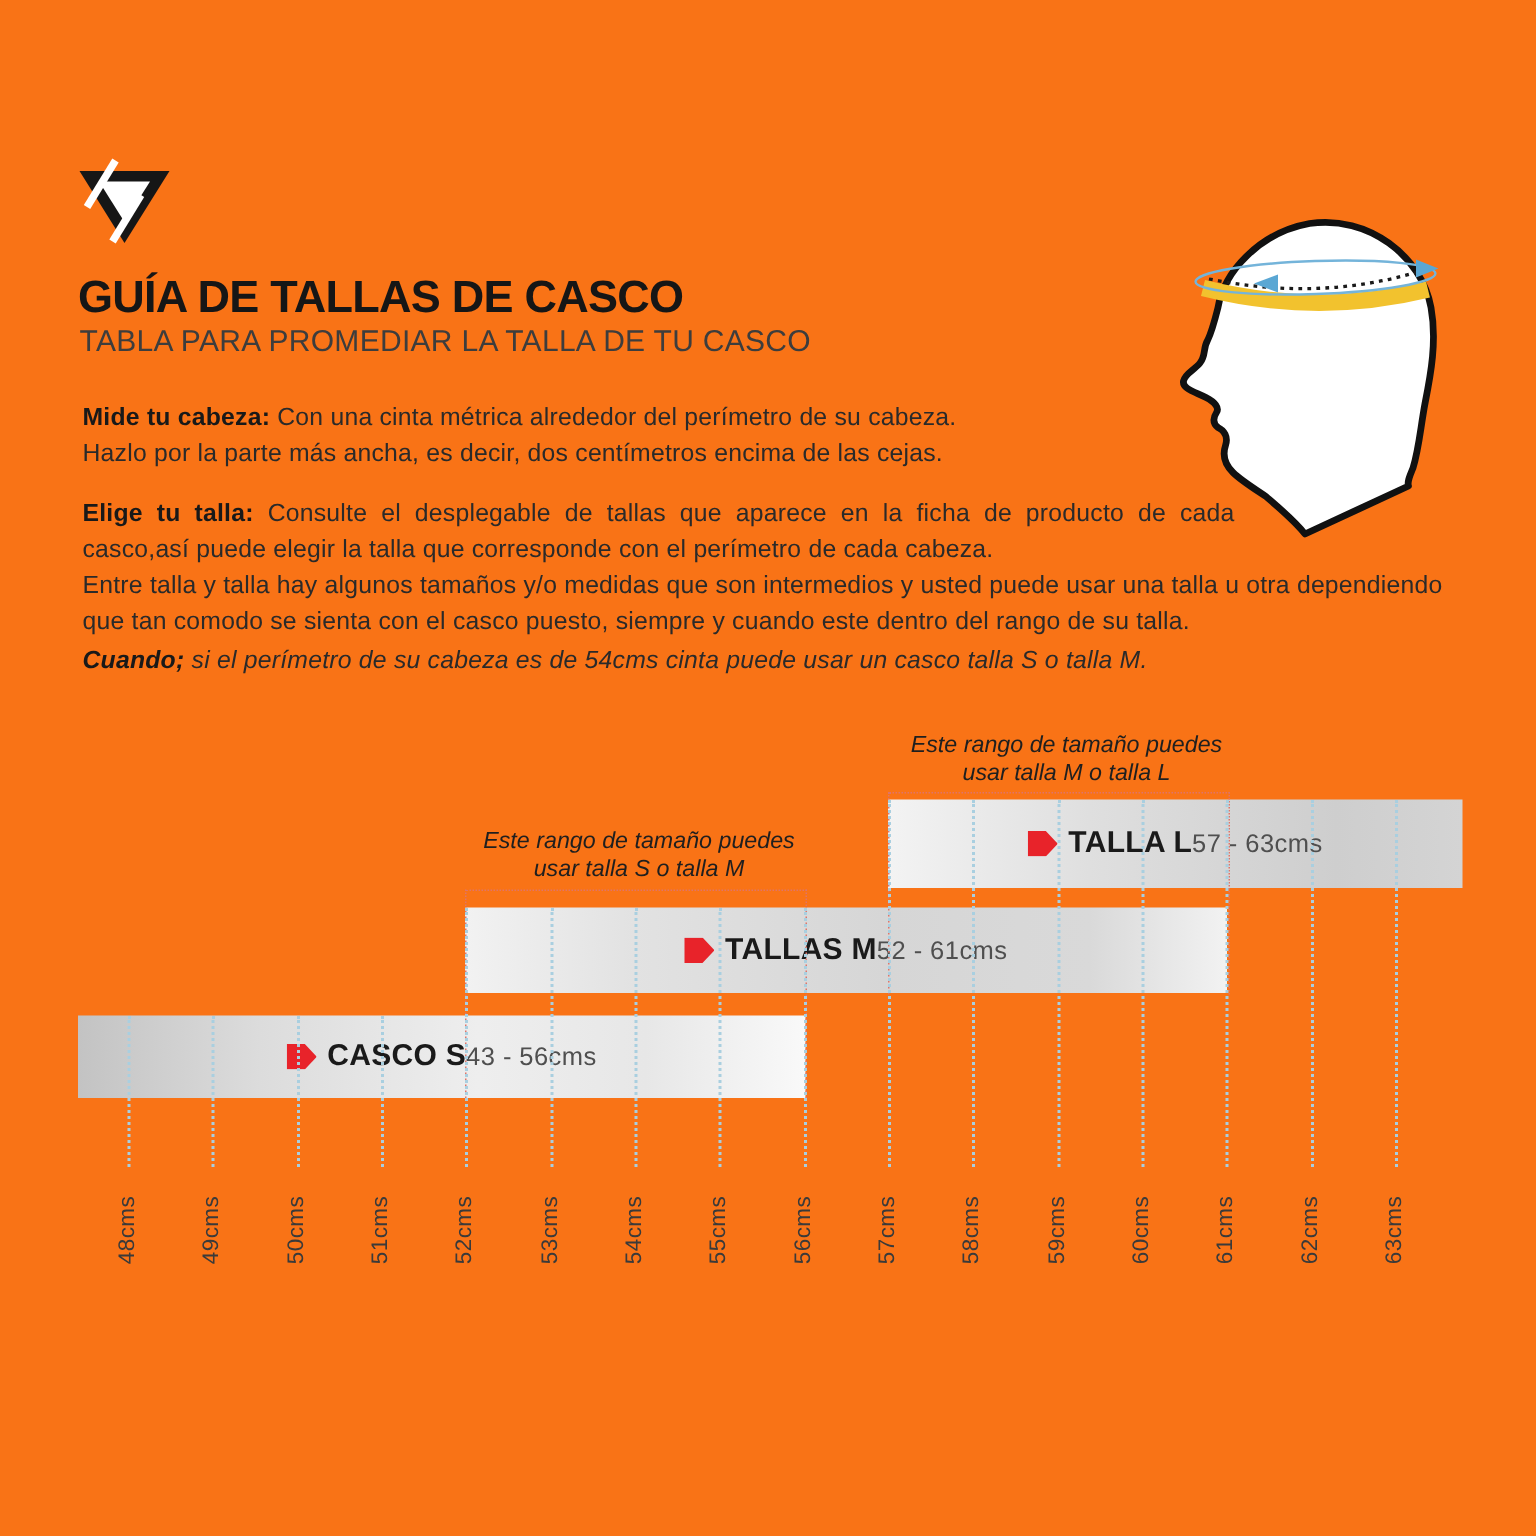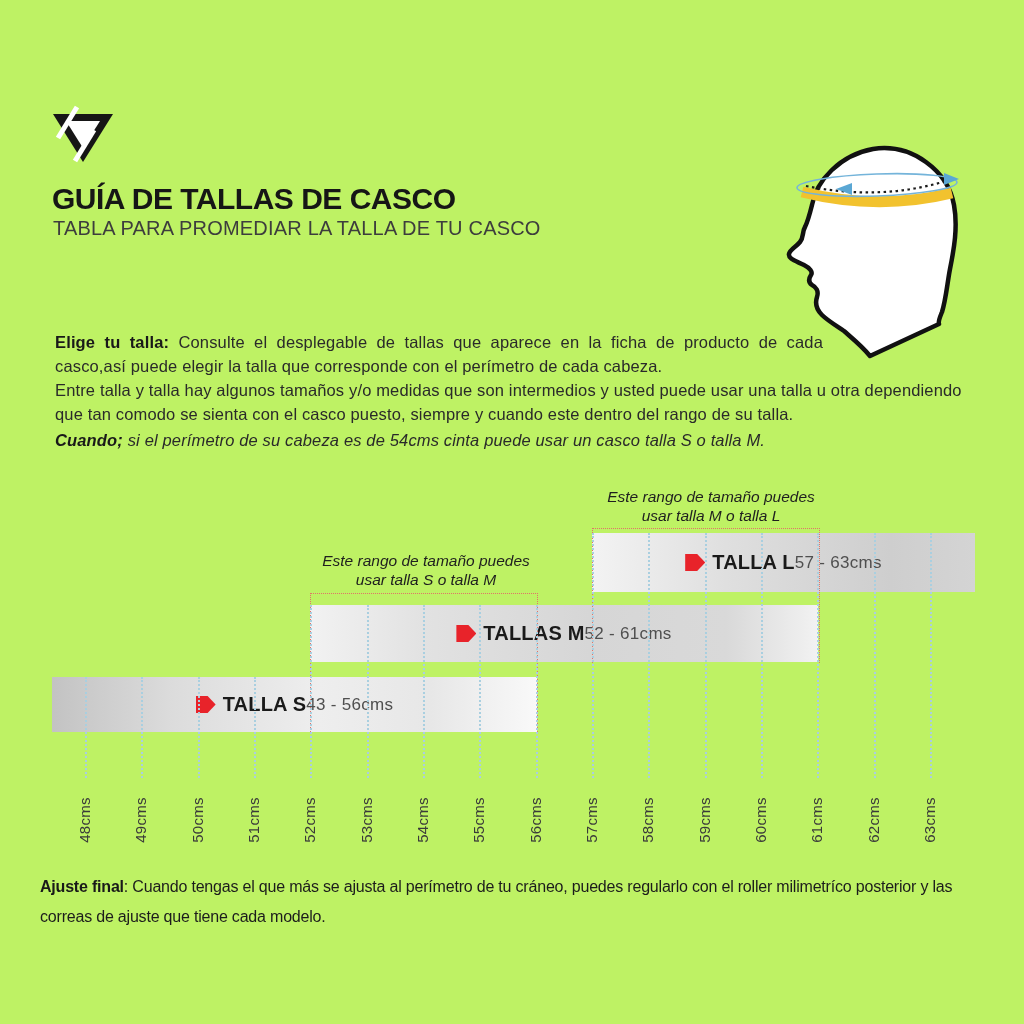--- a/index.html
+++ b/index.html
@@ -1,16 +1,16 @@
 <!DOCTYPE html>
 <html><head>
 <meta charset="utf-8">
 <style>
   html,body{margin:0;padding:0;background:#fff;}
-  #page{position:relative;width:1024px;height:1024px;background:#bef264;overflow:hidden;
+  #page{position:relative;width:1024px;height:1024px;background:#f97316;overflow:hidden;
         font-family:"Liberation Sans",sans-serif;color:#1c1c1c;}
   .abs{position:absolute;}
 
   
   #title{left:52px;top:182px;font-size:30px;font-weight:bold;letter-spacing:-0.5px;color:#161616;}
   #subtitle{left:53px;top:217px;font-size:20px;letter-spacing:0.2px;color:#3d3d3d;}
 
   
   .para{font-size:16.5px;line-height:24px;letter-spacing:0.15px;color:#2a2a2a;}
   .bold{font-weight:bold;color:#191919;}
@@ -75,39 +75,43 @@
              C 24 102 22 97 25 92
              C 28 86 30 78 32 70
              C 36 46 60 20 93 14 Z" fill="#ffffff" stroke="#111111" stroke-width="4.5" stroke-linejoin="round"></path>
     <path d="M 22 57 Q 98 76 172 58" fill="none" stroke="#f2c22e" stroke-width="11"></path>
     <path d="M 26 51 Q 100 66 166 46" fill="none" stroke="#1a1a1a" stroke-width="2.2" stroke-dasharray="2.5 3.5"></path>
     <ellipse cx="97" cy="50" rx="80" ry="11" fill="none" stroke="#74b4da" stroke-width="1.6" transform="rotate(-2 97 50)"></ellipse>
     <polygon points="164,38 179,44 164,50" fill="#5aa7d4"></polygon>
     <polygon points="56,54 72,48 72,60" fill="#5aa7d4"></polygon>
   </svg>
 
+  <div class="abs para" id="p-mide">
+    <div class="nowrap"><span class="bold">Mide tu cabeza:</span><span> Con una cinta métrica alrededor del perímetro de su cabeza.</span></div>
+    <div class="nowrap">Hazlo por la parte más ancha, es decir, dos centímetros encima de las cejas.</div>
+  </div>
 
   <div class="abs para" id="p-elige">
     <div id="elige-l1"><span class="bold">Elige tu talla:</span><span> Consulte el desplegable de tallas que aparece en la ficha de producto de cada</span></div>
     <div class="nowrap">casco,así puede elegir la talla que corresponde con el perímetro de cada cabeza.</div>
     <div class="nowrap">Entre talla y talla hay algunos tamaños y/o medidas que son intermedios y usted puede usar una talla u otra dependiendo</div>
     <div class="nowrap">que tan comodo se sienta con el casco puesto, siempre y cuando este dentro del rango de su talla.</div>
   </div>
 
   <div class="abs para nowrap" id="p-ejemplo">
     <span class="bold">Cuando;</span><span> si el perímetro de su cabeza es de 54cms cinta puede usar un casco talla S o talla M.</span>
   </div>
 
   <div class="abs" id="chart" style="left:0;top:470px;width:1024px;height:390px;">
 
     <div class="bar" id="bar-s" style="top:207px;">
       <div class="bar-label">
         <div class="bar-name-row">
           <span class="size-tag"></span>
-          <span class="bar-name">TALLA S</span>
+          <span class="bar-name">CASCO S</span>
         </div>
         <div class="bar-range">43 - 56cms</div>
       </div>
     </div>
     <div class="bar" id="bar-m" style="top:135px;">
       <div class="bar-label">
         <div class="bar-name-row">
           <span class="size-tag"></span>
           <span class="bar-name">TALLAS M</span>
         </div>
@@ -162,18 +166,14 @@
       <div class="gridline" style="left: 760.96px; top: 63px; height: 245px;"></div>
       <div class="tick" style="left: 725.96px; top: 342px;">60cms</div>
       <div class="gridline" style="left: 817.29px; top: 63px; height: 245px;"></div>
       <div class="tick" style="left: 782.29px; top: 342px;">61cms</div>
       <div class="gridline" style="left: 873.62px; top: 63px; height: 245px;"></div>
       <div class="tick" style="left: 838.62px; top: 342px;">62cms</div>
       <div class="gridline" style="left: 929.95px; top: 63px; height: 245px;"></div>
       <div class="tick" style="left: 894.95px; top: 342px;">63cms</div>
     </div>
 
-  <div class="abs" id="p-ajuste">
-    <div class="nowrap"><span class="bold">Ajuste final</span><span>: Cuando tengas el que más se ajusta al perímetro de tu cráneo, puedes regularlo con el roller milimetríco posterior y las</span></div>
-    <div class="nowrap">correas de ajuste que tiene cada modelo.</div>
-  </div>
 
 </div>
 
 </body></html>

